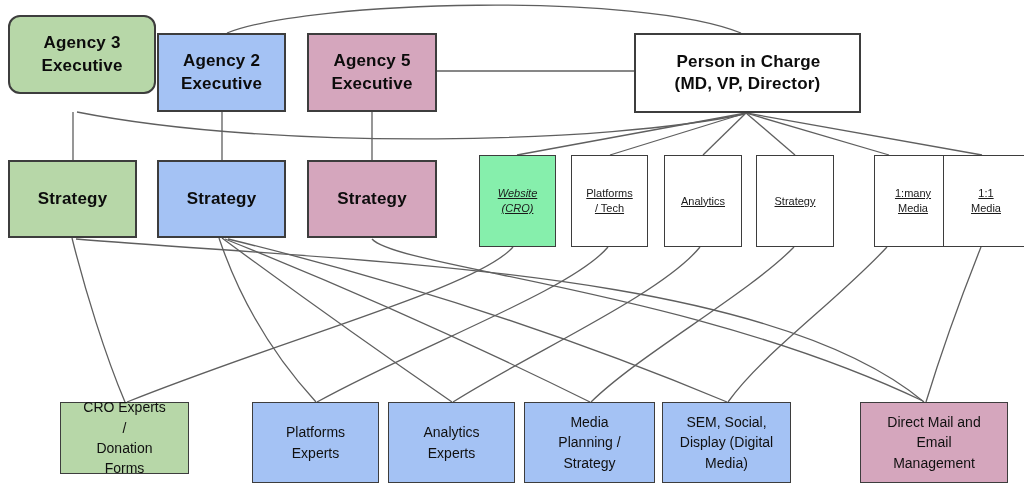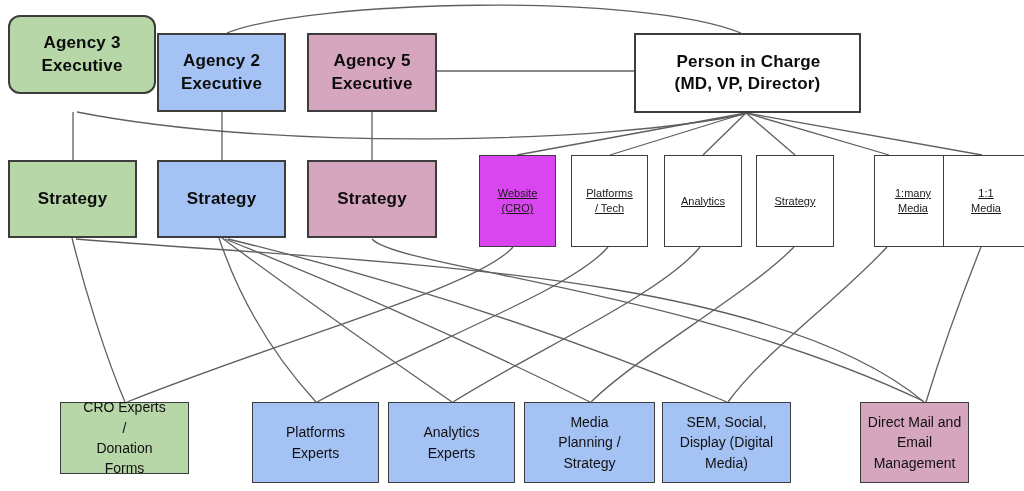--- a/index.html
+++ b/index.html
@@ -52,21 +52,21 @@
   #b-fn-analytics{left:664px; top:155px; width:78px; height:92px;}
   #b-fn-strategy {left:756px; top:155px; width:78px; height:92px;}
   #b-fn-1many    {left:850px; top:155px; width:78px; height:92px;margin-left:24px;}
   #b-fn-11       {left:943px; top:155px; width:86px; height:92px;}
   
   #b-ex-cro      {left:60px;  top:402px; width:129px; height:72px; padding:0 20px;}
   #b-ex-platforms{left:252px; top:402px; width:127px; height:81px;}
   #b-ex-analytics{left:388px; top:402px; width:127px; height:81px;}
   #b-ex-media    {left:524px; top:402px; width:131px; height:81px;}
   #b-ex-sem      {left:662px; top:402px; width:129px; height:81px; padding:0 0;}
-  #b-ex-dm       {left:860px; top:402px; width:109px; height:81px; padding:0 4px;}
+  #b-ex-dm       {left:860px; top:402px; width:148px; height:81px; padding:0 4px;}
 </style>
 </head>
 <body>
 
 <div id="canvas">
 
   <svg id="wires" width="1024" height="491" viewBox="0 0 1024 491" fill="none" stroke="#5f5f5f" stroke-width="1.3">
 
     <path d="M73 112 L73 160"></path>
     <path d="M222 112 L222 160"></path>
@@ -107,21 +107,21 @@
 Executive</div>
   <div class="box big" id="b-agency1" style="background-color: rgb(213, 166, 189);">Agency 5
 Executive</div>
   <div class="box big" id="b-pic" style="background-color: rgb(255, 255, 255);">Person in Charge
 (MD, VP, Director)</div>
 
   <div class="box big" id="b-strategy3" style="background-color: rgb(183, 215, 168);">Strategy</div>
   <div class="box big" id="b-strategy2" style="background-color: rgb(164, 194, 244);">Strategy</div>
   <div class="box big" id="b-strategy1" style="background-color: rgb(213, 166, 189);">Strategy</div>
 
-  <div class="box fn" id="b-fn-website" style="background-color: #d946ef;">Website
+  <div class="box fn" id="b-fn-website" style="background-color: #86efac; font-style: italic;">Website
 (CRO)</div>
   <div class="box fn" id="b-fn-platforms" style="background-color: rgb(255, 255, 255);">Platforms
 / Tech</div>
   <div class="box fn" id="b-fn-analytics" style="background-color: rgb(255, 255, 255);">Analytics</div>
   <div class="box fn" id="b-fn-strategy" style="background-color: rgb(255, 255, 255);">Strategy</div>
   <div class="box fn" id="b-fn-1many" style="background-color: rgb(255, 255, 255);">1:many
 Media</div>
   <div class="box fn" id="b-fn-11" style="background-color: rgb(255, 255, 255);">1:1
 Media</div>
 

